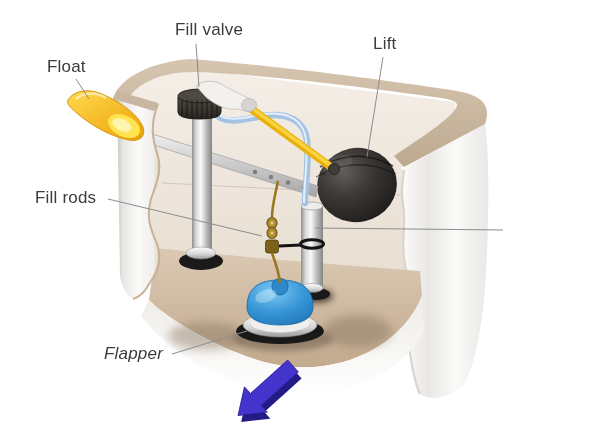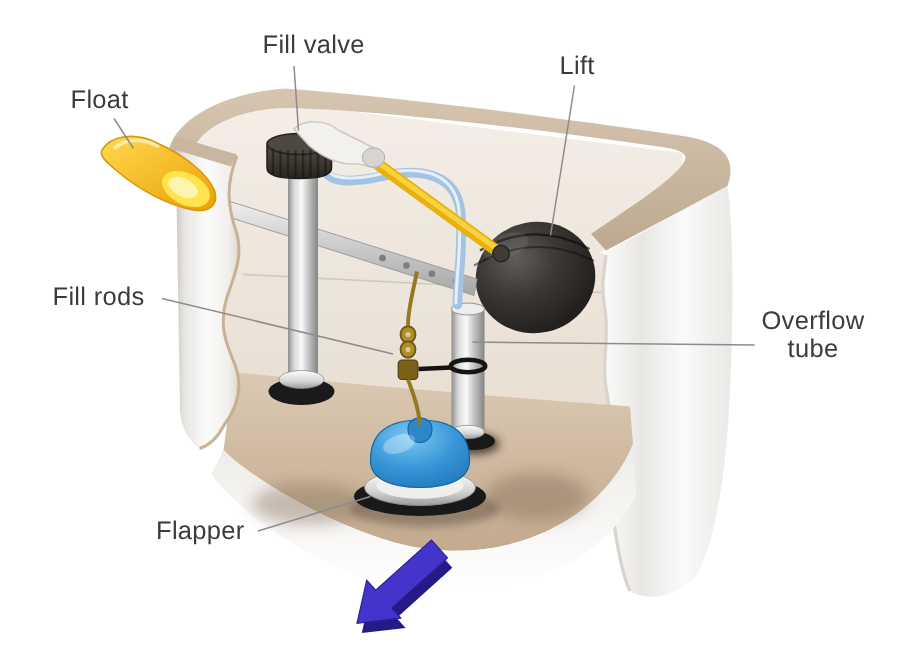--- a/index.html
+++ b/index.html
@@ -5,21 +5,21 @@
   html,body{margin:0;padding:0;background:#ffffff;}
   body{width:600px;height:440px;overflow:hidden;}
   .stage{position:relative;width:600px;height:328px;background:#ffffff;font-family:"Liberation Sans",sans-serif;}
   svg{position:absolute;left:0;top:0;}
   .lbl{position:absolute;font-family:"Liberation Sans",sans-serif;font-size:17px;line-height:1.12;color:#3b3b3b;letter-spacing:.2px;white-space:nowrap;}
   .lbl-fill-valve{left:175px;top:20px;}
   .lbl-handle{left:47px;top:57px;}
   .lbl-float{left:373px;top:34px;}
   .lbl-lift-rods{left:35px;top:188px;}
   .lbl-overflow{left:496px;top:204px;width:92px;text-align:center;white-space:normal;}
-  .lbl-flapper{left:104px;top:344px;}
+  .lbl-flapper{left:104px;top:344px;font-style:italic;}
 </style>
 </head>
 <body>
 
 <div class="stage">
 <svg width="600" height="440" viewBox="0 0 600 440">
   <defs>
     <linearGradient id="gInt" x1="0" y1="0" x2="0" y2="1">
       <stop offset="0" stop-color="#f4eee7"></stop>
           <stop offset="1" stop-color="#e7ddd0"></stop>
@@ -198,18 +198,14 @@
     <path d="M108,199 L262,236"></path>
     <path d="M315,228 L503,230"></path>
     <path d="M172,354 L247,331"></path>
   </g>
 </svg>
 
   <div class="lbl lbl-fill-valve">Fill valve</div>
   <div class="lbl lbl-handle">Float</div>
   <div class="lbl lbl-float">Lift</div>
   <div class="lbl lbl-lift-rods">Fill rods</div>
-  <div class="lbl lbl-overflow">
-    <div>Overflow</div>
-    <div>tube</div>
-  </div>
   <div class="lbl lbl-flapper">Flapper</div>
 </div>
 
 </body></html>

